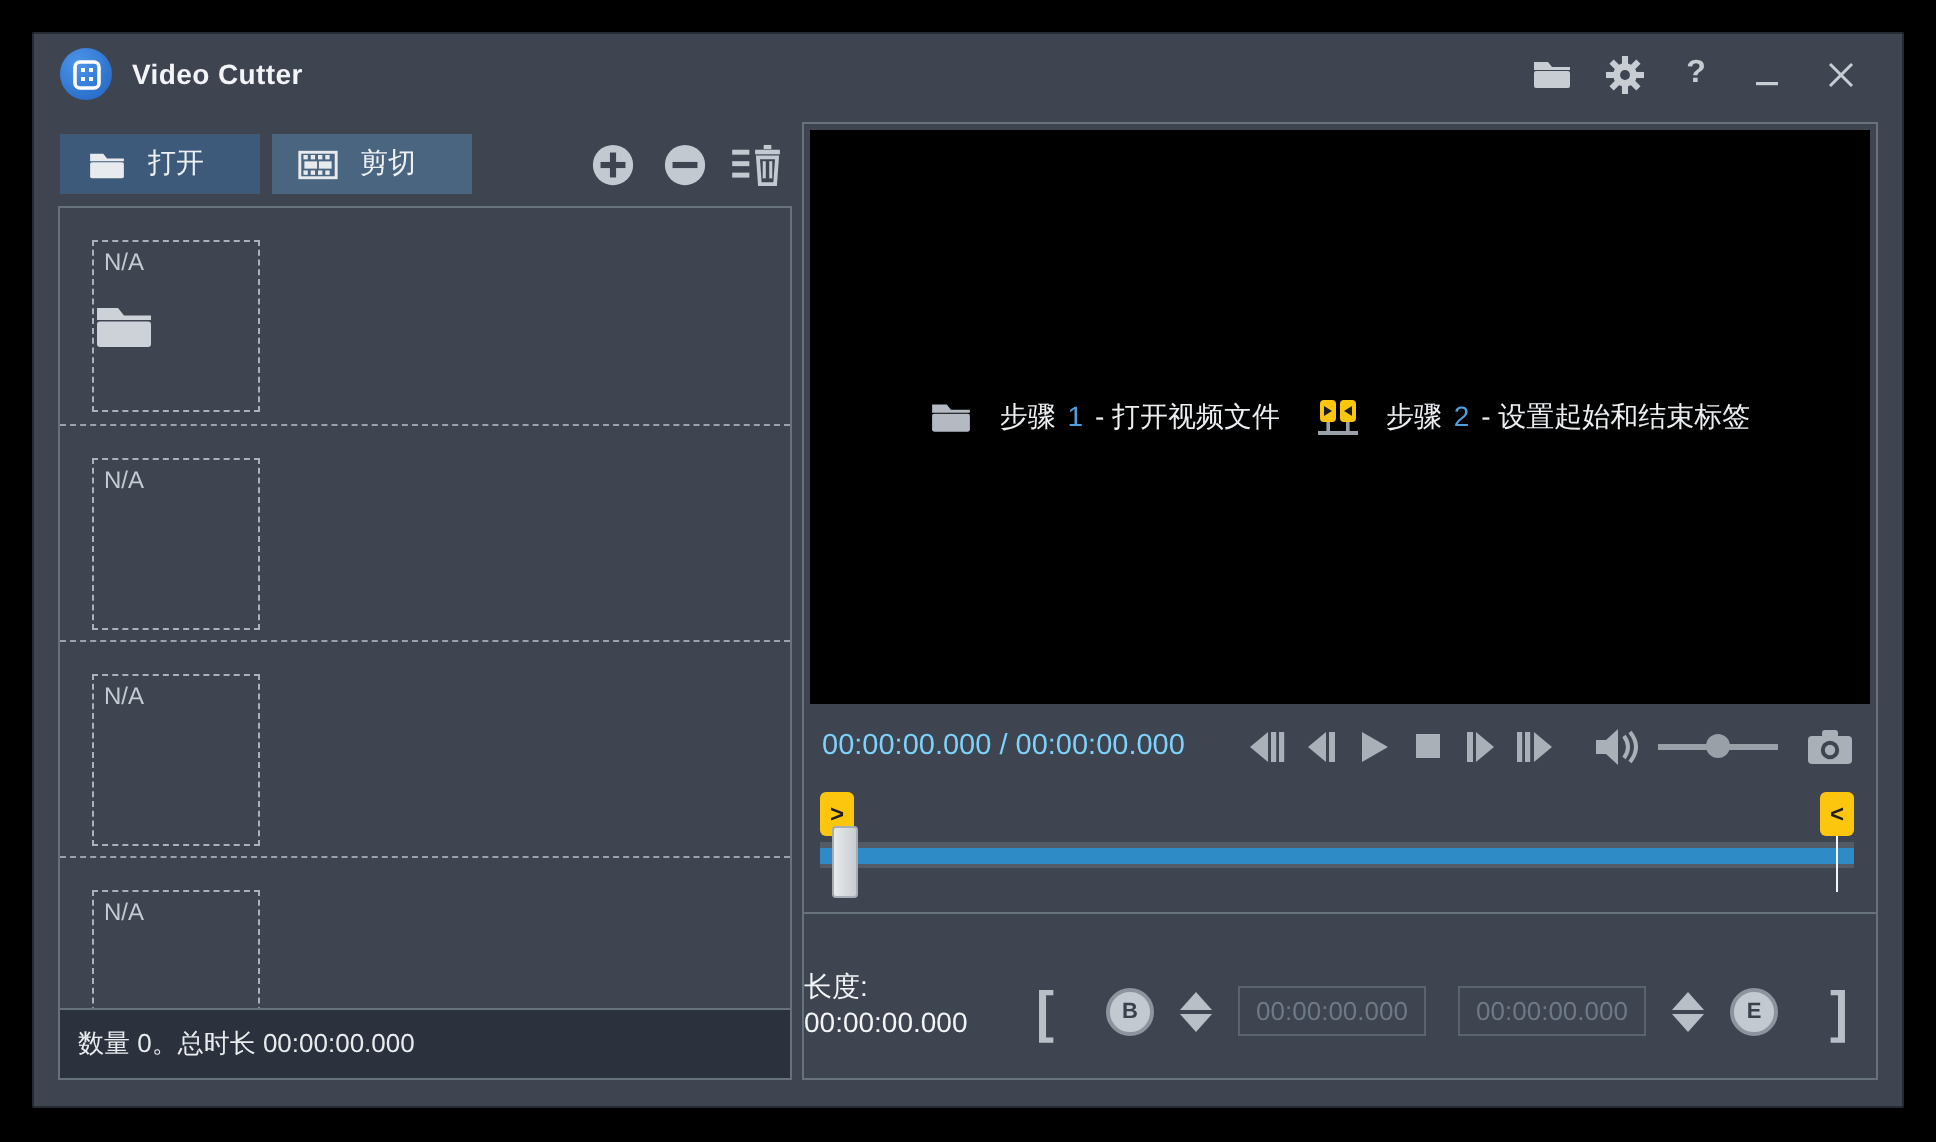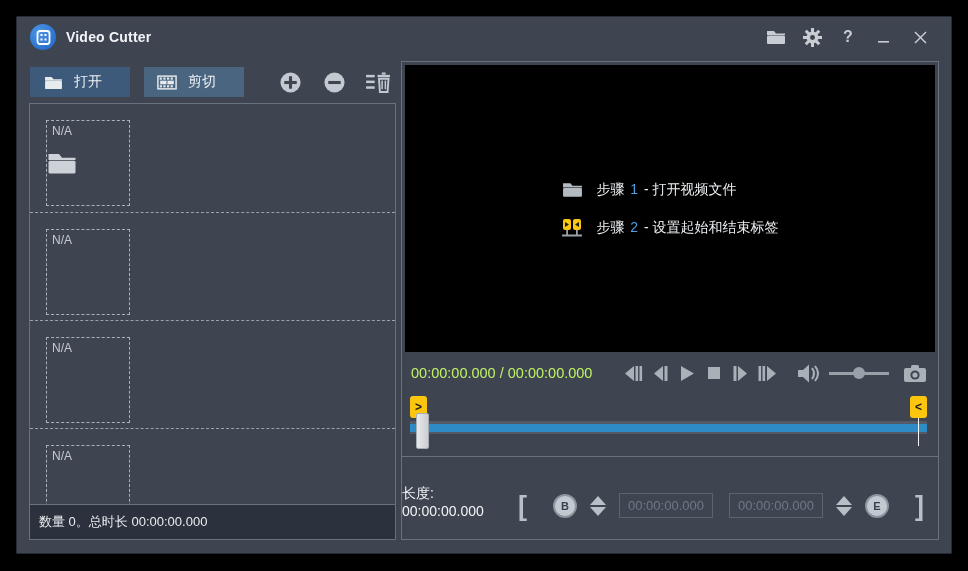--- a/index.html
+++ b/index.html
@@ -19,21 +19,21 @@
   .tb-spacer { flex:1; }
   .tb-btn { width:30px; height:28px; display:flex; align-items:center; justify-content:center;
             color:#c8cdd4; margin-left:6px; cursor:default; }
   .tb-help { font-size:16px; font-weight:bold; color:#c8cdd4; }
 
   
   .content { flex:1; display:flex; padding:4px 12px 13px 12px; gap:5px; min-height:0; }
 
   
   .left-col { width:367px; display:flex; flex-direction:column; min-height:0; }
-  .toolbar { height:42px; display:flex; align-items:center; gap:14px; padding:0 1px; flex:0 0 auto; }
+  .toolbar { height:42px; display:flex; align-items:center; gap:6px; padding:0 1px; flex:0 0 auto; }
   .tool-btn { height:30px; width:100px; border:none; display:flex; align-items:center;
               justify-content:flex-start; gap:10px; padding:0 12px; color:#eef1f4;
               font-size:14px; font-family:inherit; cursor:default; }
   .btn-open { background:#3d5a7a; }
   .btn-cut  { background:#4a6580; }
   .toolbar .spacer { flex:1; }
   .icon-btn { width:26px; height:26px; display:flex; align-items:center; justify-content:center; margin-right:4px; }
 
   .list-panel { flex:1; border:1px solid #68727f; display:flex; flex-direction:column; min-height:0; }
   .clip-list { flex:1; overflow:hidden; }
@@ -42,28 +42,28 @@
   .thumb { width:84px; height:86px; border:1px dashed #aab1ba; position:relative;
            display:flex; align-items:center; justify-content:flex-start; }
   .na { position:absolute; top:3px; left:5px; font-size:12px; color:#c5cad2; }
   .status-bar { flex:0 0 26px; background:#2c323d; border-top:1px solid #68727f;
                 display:flex; align-items:center; padding:8px 9px; color:#e9ecef; font-size:13px; }
 
   
   .right-col { flex:1; border:1px solid #68727f; display:flex; flex-direction:column; min-height:0; }
   .video-area { margin:3px 3px 0 3px; height:287px; background:#000; flex:0 0 auto;
                 display:flex; align-items:center; justify-content:center; }
-  .steps { display:flex; flex-direction:column; gap:18px; }
+  .steps { display:flex; flex-direction:row; gap:18px; }
   .step { display:flex; align-items:center; gap:13px; }
   .step-ic { width:22px; height:20px; display:flex; align-items:center; justify-content:center; }
   .step-text { color:#eceff2; font-size:14px; }
   .step-num { color:#4f9fdf; padding:0 2px; }
 
   .controls-row { height:42px; display:flex; align-items:center; padding:0 10px 0 9px; flex:0 0 auto; }
-  .time-display { color:#bef264; font-size:14.5px; }
+  .time-display { color:#7dd3fc; font-size:14.5px; }
   .ctrl-spacer { flex:1; }
   .pbtn { width:26px; height:24px; display:flex; align-items:center; justify-content:center; margin-left:1px; }
   .vol-slider { width:60px; height:14px; position:relative; margin:0 12px 0 8px; }
   .vol-track { position:absolute; left:0; right:0; top:6px; height:3px; background:#99a0a8; }
   .vol-thumb { position:absolute; left:24px; top:1px; width:12px; height:12px; border-radius:50%; background:#99a0a8; }
 
   .timeline { height:62px; position:relative; margin:0 2px; flex:0 0 auto; }
   .tl-track { position:absolute; left:6px; right:9px; top:27px; height:13px;
               background:#2e8bc5; border-top:3px solid #525b66; border-bottom:2px solid #525b66; }
   .tag { position:absolute; width:17px; height:22px; background:#fcc60f; border-radius:3px;

